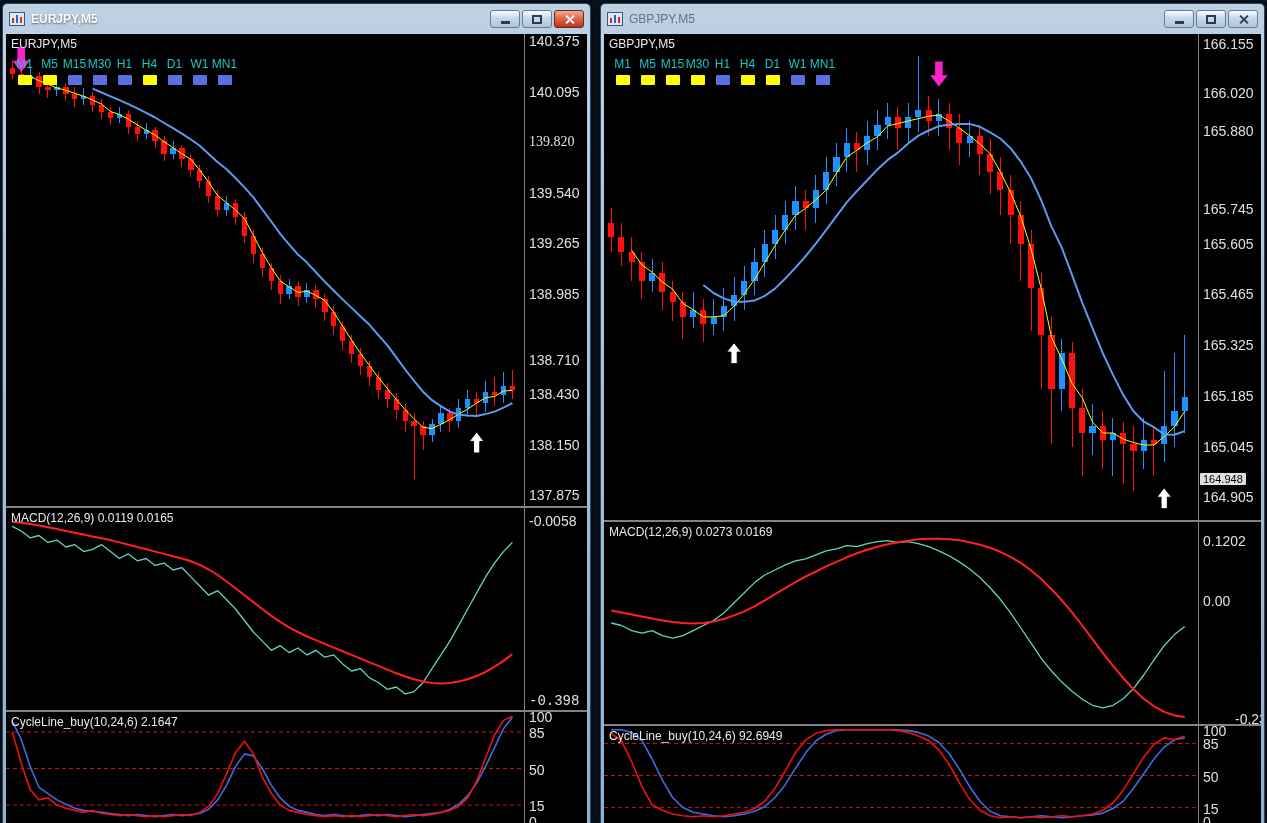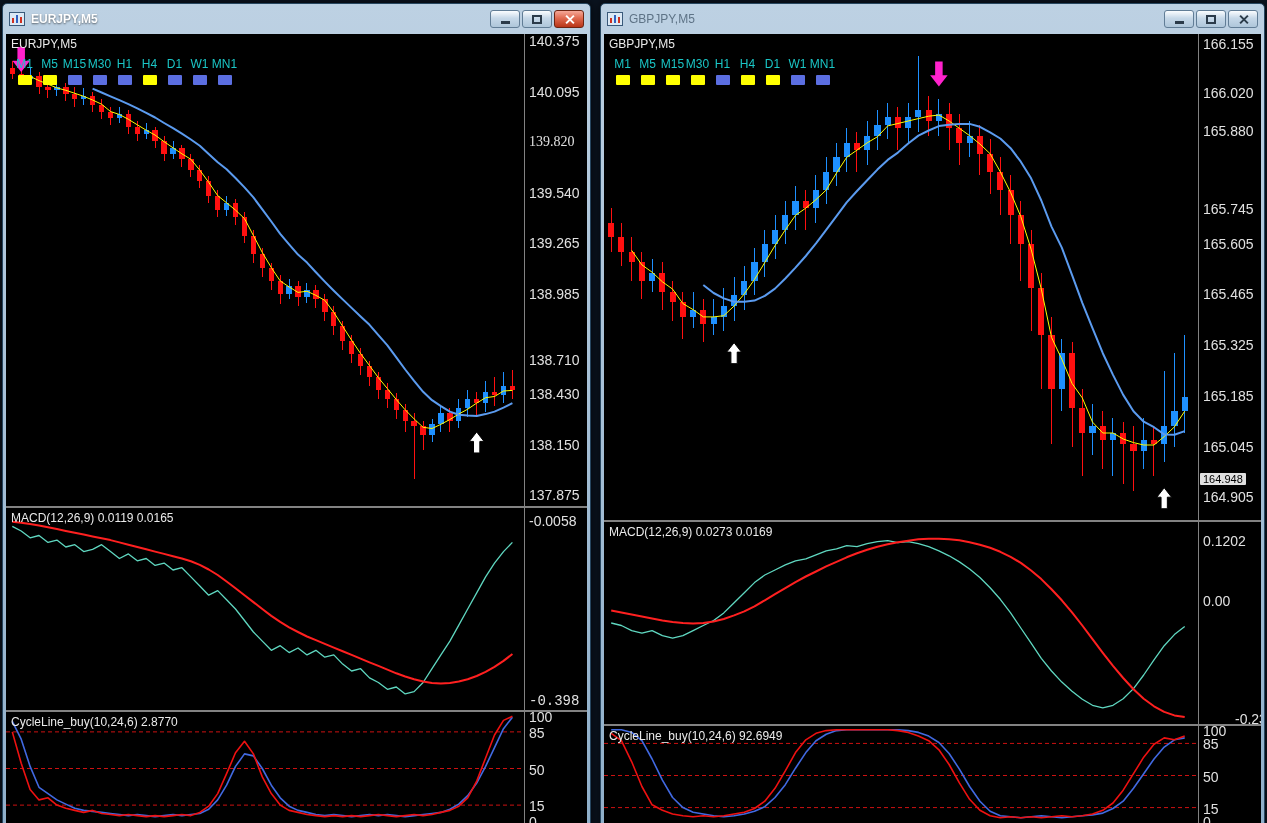--- a/index.html
+++ b/index.html
@@ -261,21 +261,21 @@
     <div class="sep"></div>
     <div class="panel grow">
       <div class="plot">
         <svg id="svg-cycle-0" width="518" height="113">
             <line x1="0" y1="19.87962962962963" x2="518" y2="19.87962962962963" stroke="#cc1111" stroke-width="1" stroke-dasharray="4 3"></line>
             <line x1="0" y1="56.5" x2="518" y2="56.5" stroke="#cc1111" stroke-width="1" stroke-dasharray="4 3"></line>
             <line x1="0" y1="93.12037037037037" x2="518" y2="93.12037037037037" stroke="#cc1111" stroke-width="1" stroke-dasharray="4 3"></line>
             <polyline points="6.3,9.4 15.2,27.2 24.1,54.4 33.0,75.3 42.0,81.6 50.9,87.9 59.8,92.1 68.8,96.3 77.7,98.4 86.6,99.4 95.6,100.4 104.5,101.5 113.4,102.5 122.4,103.6 131.3,102.5 140.2,103.6 149.1,104.6 158.1,103.6 167.0,102.5 175.9,103.6 184.9,102.5 193.8,101.5 202.7,97.3 211.7,87.9 220.6,73.2 229.5,54.4 238.5,41.9 247.4,43.9 256.3,56.5 265.3,73.2 274.2,85.8 283.1,94.2 292.0,98.4 301.0,100.4 309.9,102.5 318.8,103.6 327.8,102.5 336.7,103.6 345.6,104.6 354.6,103.6 363.5,102.5 372.4,103.6 381.4,102.5 390.3,103.6 399.2,104.6 408.1,103.6 417.1,102.5 426.0,101.5 434.9,100.4 443.9,97.3 452.8,92.1 461.7,83.7 470.7,71.1 479.6,54.4 488.5,35.6 497.5,16.7 506.4,5.2" fill="none" stroke="#4169e1" stroke-width="1.6" stroke-linejoin="round"></polyline>
             <polyline points="6.3,19.9 15.2,51.3 24.1,77.4 33.0,87.9 42.0,85.8 50.9,93.1 59.8,96.3 68.8,98.4 77.7,100.4 86.6,98.4 95.6,101.5 104.5,102.5 113.4,103.6 122.4,102.5 131.3,103.6 140.2,104.6 149.1,103.6 158.1,104.6 167.0,103.6 175.9,102.5 184.9,103.6 193.8,100.4 202.7,94.2 211.7,81.6 220.6,61.7 229.5,40.8 238.5,29.3 247.4,41.9 256.3,64.9 265.3,81.6 274.2,93.1 283.1,98.4 292.0,100.4 301.0,102.5 309.9,103.6 318.8,104.6 327.8,103.6 336.7,104.6 345.6,103.6 354.6,104.6 363.5,103.6 372.4,102.5 381.4,103.6 390.3,104.6 399.2,103.6 408.1,102.5 417.1,103.6 426.0,102.5 434.9,100.4 443.9,98.4 452.8,94.2 461.7,85.8 470.7,69.1 479.6,46.0 488.5,23.0 497.5,8.4 506.4,4.2" fill="none" stroke="#ee1111" stroke-width="1.6" stroke-linejoin="round"></polyline>
           </svg>
-        <div class="paneltitle">CycleLine_buy(10,24,6) 2.8770</div>
+        <div class="paneltitle">CycleLine_buy(10,24,6) 2.1647</div>
       </div>
       <div class="scale" id="scale-cycle-0">
           <div class="tick" style="top: -2.81481px;">100</div>
           <div class="tick" style="top: 12.8796px;">85</div>
           <div class="tick" style="top: 49.5px;">50</div>
           <div class="tick" style="top: 86.1204px;">15</div>
           <div class="tick" style="top: 101.815px;">0</div>
         </div>
     </div>
   </div>

